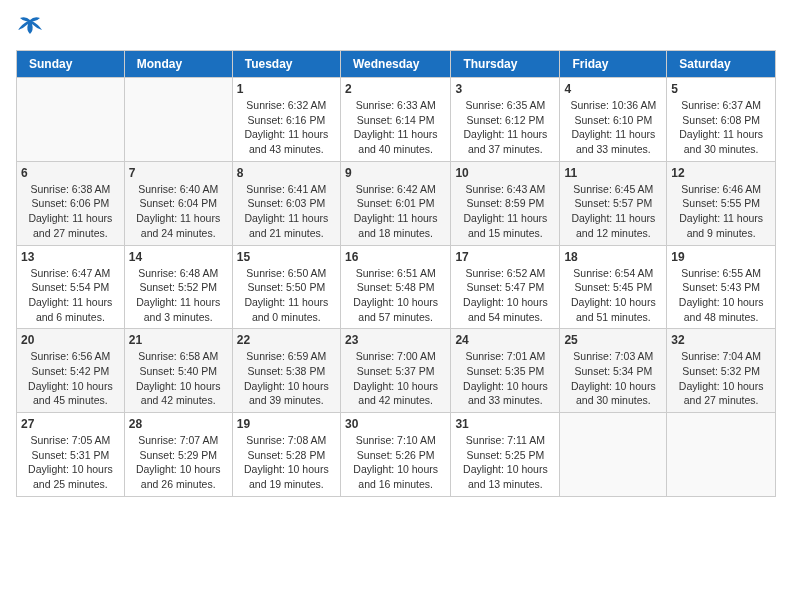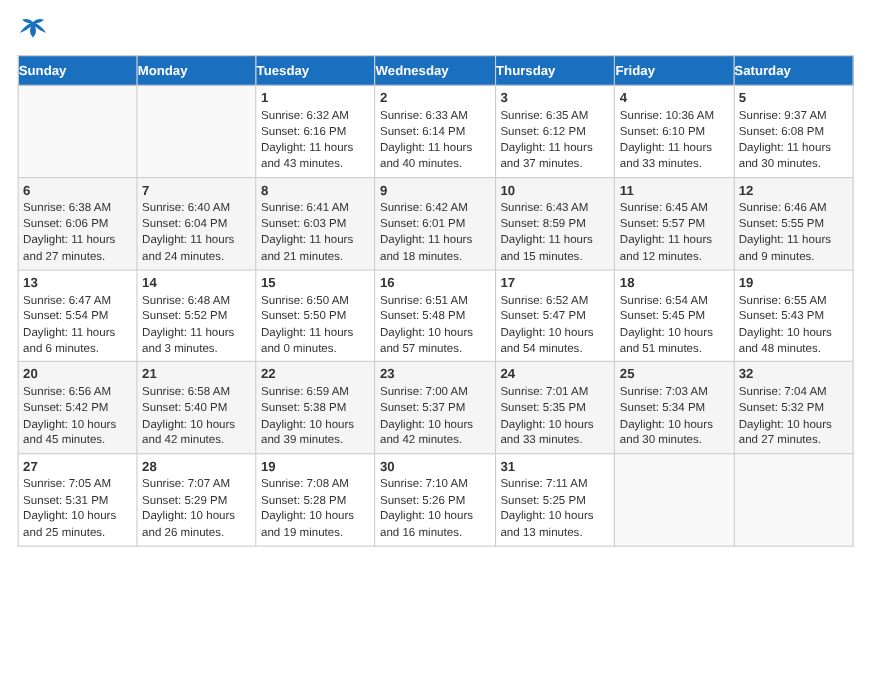--- a/index.html
+++ b/index.html
@@ -47,21 +47,21 @@
       color: #555;
     }
     table {
       width: 100%;
       border-collapse: collapse;
       font-size: 11px;
     }
     thead tr th {
       background-color: #1a6fbf;
       color: #fff;
-      padding: 6px 0;
+      padding: 6px 12px;
       text-align: left;
       font-size: 12px;
       font-weight: bold;
       border: 1px solid #ccc;
     }
     tbody tr td {
       vertical-align: top;
       border: 1px solid #ccc;
       padding: 4px;
       height: 80px;
@@ -74,20 +74,21 @@
     }
     .day-num {
       font-weight: bold;
       font-size: 12px;
       display: block;
       margin-bottom: 2px;
     }
     .cell-content {
       font-size: 10.5px;
       line-height: 1.4;
+      text-align: center;
     }
     .empty-cell {
       background: #f9f9f9 !important;
     }
   </style>
 </head>
 <body>
 
 <div class="header">
   <div class="logo">
@@ -149,21 +150,21 @@
           <span class="day-num">4</span>
         <div class="cell-content">
           <span>Sunrise: 10:36 AM</span><br>
           <span>Sunset: 6:10 PM</span><br>
           <span>Daylight: 11 hours and 33 minutes.</span>
         </div>
         </td>
         <td>
           <span class="day-num">5</span>
         <div class="cell-content">
-          <span>Sunrise: 9:37 AM</span><br>
+          <span>Sunrise: 6:37 AM</span><br>
           <span>Sunset: 6:08 PM</span><br>
           <span>Daylight: 11 hours and 30 minutes.</span>
         </div>
         </td>
       </tr>
       <tr>
         <td>
           <span class="day-num">6</span>
         <div class="cell-content">
           <span>Sunrise: 6:38 AM</span><br>

